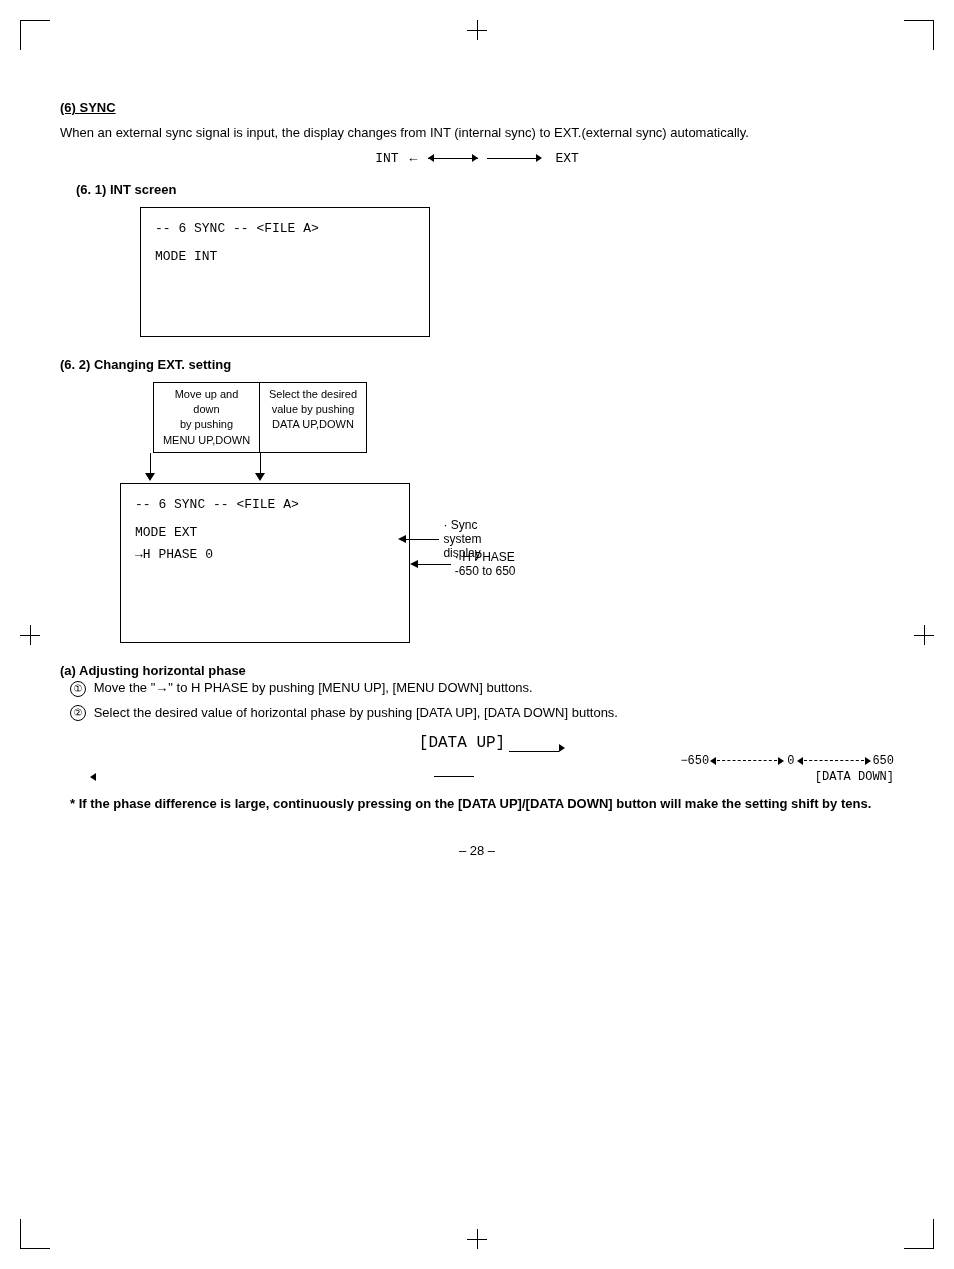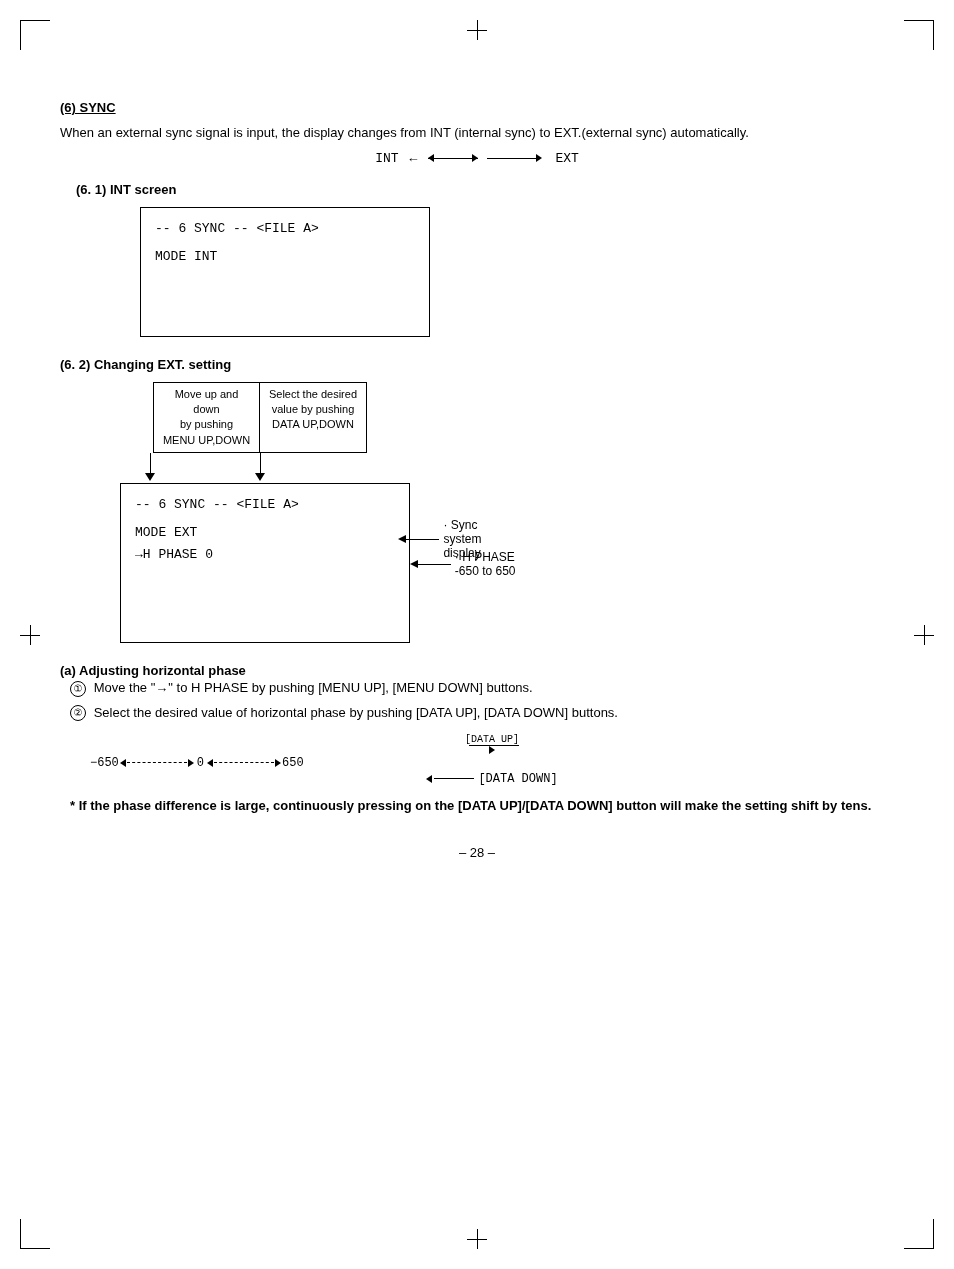--- a/index.html
+++ b/index.html
@@ -305,40 +305,40 @@
           <span>Move the "→" to H PHASE by pushing [MENU UP], [MENU DOWN] buttons.</span>
         </li>
         <li>
           <span class="circle-num">②</span>
           <span>Select the desired value of horizontal phase by pushing [DATA UP], [DATA DOWN] buttons.</span>
         </li>
       </ul>
 
       <div style="margin: 10px 0 6px 30px;">
 
-        <div style="display:flex;align-items:center;justify-content:center;font-family:'Courier New',monospace;font-size:10px;margin-bottom:2px;flex-direction:column;">
+        <div style="display:flex;align-items:flex-end;justify-content:center;font-family:'Courier New',monospace;font-size:16px;margin-bottom:2px;">
           <span>[DATA UP]  </span>
           <span style="display:inline-block;width:50px;height:1px;background:#000;vertical-align:middle;position:relative;margin-left:4px;">
           </span>
           <span style="width:0;height:0;border-top:4px solid transparent;border-bottom:4px solid transparent;border-left:6px solid #000;display:inline-block;vertical-align:middle;"></span>
         </div>
 
-        <div style="display:flex;align-items:center;justify-content:flex-start;font-family:'Courier New',monospace;font-size:12px;margin-bottom:2px;">
+        <div style="display:flex;align-items:center;justify-content:flex-end;font-family:'Courier New',monospace;font-size:12px;margin-bottom:2px;">
           <span>−650</span>
           <span style="width:0;height:0;border-top:4px solid transparent;border-bottom:4px solid transparent;border-right:6px solid #000;display:inline-block;vertical-align:middle;margin:0 1px;"></span>
           <span style="display:inline-block;border-top:1px dashed #000;width:60px;vertical-align:middle;"></span>
           <span style="width:0;height:0;border-top:4px solid transparent;border-bottom:4px solid transparent;border-left:6px solid #000;display:inline-block;vertical-align:middle;margin:0 1px;"></span>
           <span style="margin:0 2px;">0</span>
           <span style="width:0;height:0;border-top:4px solid transparent;border-bottom:4px solid transparent;border-right:6px solid #000;display:inline-block;vertical-align:middle;margin:0 1px;"></span>
           <span style="display:inline-block;border-top:1px dashed #000;width:60px;vertical-align:middle;"></span>
           <span style="width:0;height:0;border-top:4px solid transparent;border-bottom:4px solid transparent;border-left:6px solid #000;display:inline-block;vertical-align:middle;margin:0 1px;"></span>
           <span>650</span>
         </div>
 
-        <div style="display:flex;align-items:center;justify-content:center;font-family:'Courier New',monospace;font-size:12px;">
+        <div style="display:flex;align-items:center;justify-content:space-between;font-family:'Courier New',monospace;font-size:12px;">
           <span style="width:0;height:0;border-top:4px solid transparent;border-bottom:4px solid transparent;border-right:6px solid #000;display:inline-block;vertical-align:middle;margin-right:2px;"></span>
           <span style="display:inline-block;width:40px;height:1px;background:#000;vertical-align:middle;margin-right:4px;"></span>
           <span>[DATA DOWN]</span>
         </div>
       </div>
 
       <p class="note-text">* If the phase difference is large, continuously pressing on the [DATA UP]/[DATA DOWN] button will make the setting shift by tens.</p>
     </div>
 
     <div class="page-number">– 28 –</div>

